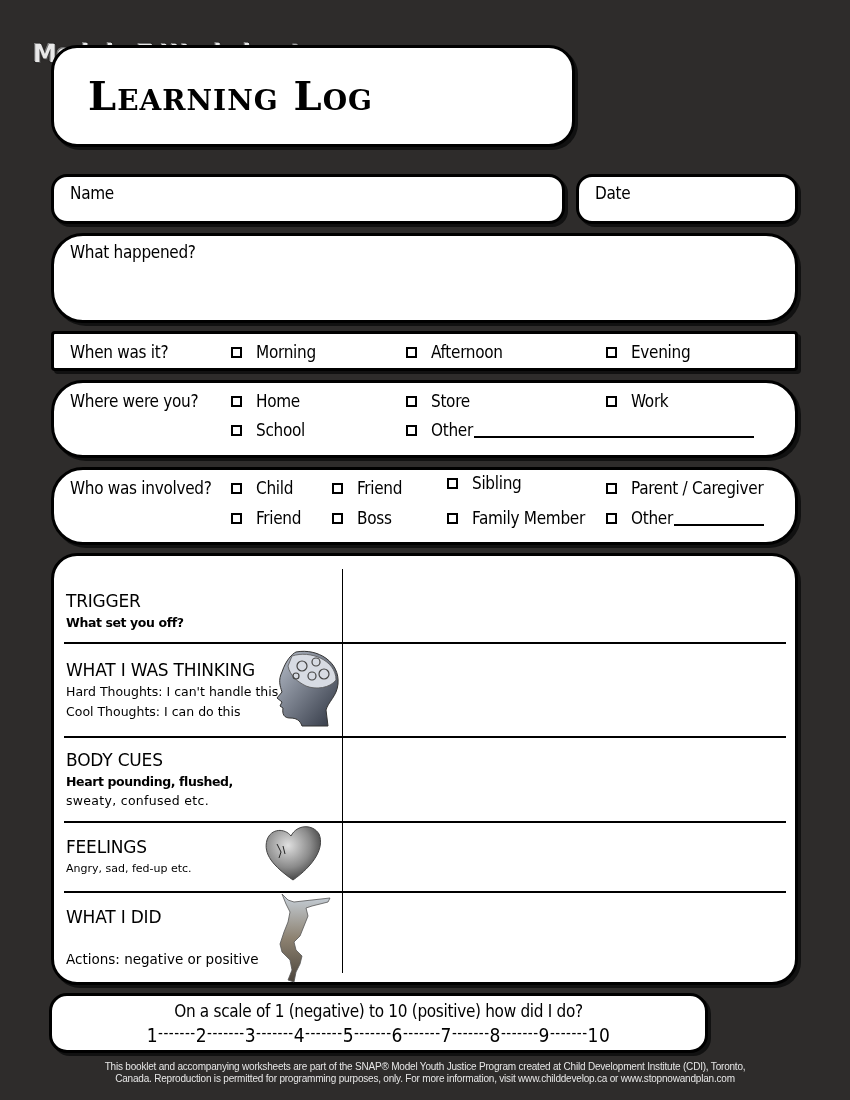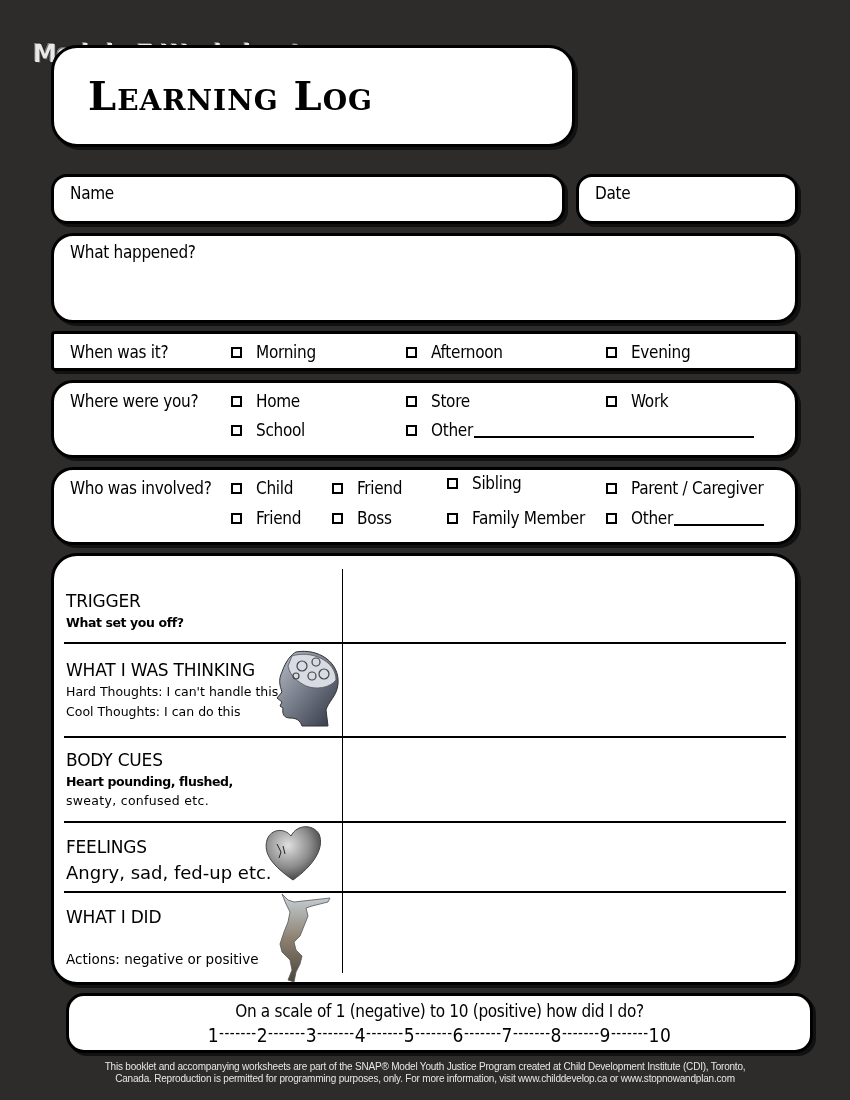--- a/index.html
+++ b/index.html
@@ -10,21 +10,21 @@
   }
   .module-title {
     position: absolute; left: 33px; top: 4px;
     font-family: "DejaVu Sans", sans-serif; font-weight: bold; font-size: 24px;
     color: #e8e8e8; letter-spacing: -0.5px;
     text-shadow: 0 0 2px #000, 1px 1px 0 #555, -1px -1px 0 #999;
     margin-top: 36px;
   }
   .box {
     position: absolute; background: #fff;
-    border: 3px solid #000; border-radius: 22px;
+    border: 3px solid #000; border-radius: 32px;
     box-shadow: 3px 3px 0 #111;
     box-sizing: border-box;
   }
   .title-box { left: 51px; top: 45px; width: 524px; height: 102px; border-radius: 26px; }
   .main-title {
     position: absolute; left: 34px; top: 24px;
     font-family: "DejaVu Serif", serif; font-weight: bold; font-size: 40px;
     letter-spacing: 1px; font-variant: small-caps; color: #000;
   }
   .hand { font-family: "DejaVu Sans", sans-serif; font-size: 17px; font-stretch: condensed; letter-spacing: -0.3px; }
@@ -41,21 +41,21 @@
     margin-right: 14px; box-sizing: border-box; background: #fff; cursor: pointer;
   }
   .blank { display: inline-block; border-bottom: 2px solid #000; height: 14px; margin-left: 1px; }
   .log-box { left: 51px; top: 553px; width: 747px; height: 432px; border-radius: 26px; }
   .vline { position: absolute; left: 288px; top: 13px; width: 1px; height: 404px; background: #000; }
   .hline { position: absolute; left: 10px; width: 722px; height: 1.5px; background: #000; }
   .row-title { position: absolute; left: 12px; font-size: 17px; letter-spacing: -0.2px; }
   .row-sub { position: absolute; left: 12px; font-size: 12.5px; }
   .bold-sub { font-weight: bold; letter-spacing: -0.4px; }
   .write-area { position: absolute; left: 292px; width: 440px; cursor: text; }
-  .scale-box { left: 66px; top: 993px; width: 747px; height: 60px; border-radius: 18px; }
+  .scale-box { left: 49px; top: 993px; width: 659px; height: 60px; border-radius: 18px; }
   .scale-q { position: absolute; left: 0; right: 0; top: 5px; text-align: center; font-size: 17px; }
   .scale-nums {
     position: absolute; left: 0; right: 0; top: 28px; text-align: center;
     font-size: 19px; letter-spacing: 0.5px; display: flex; justify-content: center;
   }
   .scale-nums span.n { cursor: pointer; }
   .scale-nums span.d { font-size: 15px; }
   .footer {
     position: absolute; left: 30px; right: 30px; top: 1061px;
     text-align: center; color: #e6e6e6; font-family: "Liberation Sans", sans-serif;
@@ -190,21 +190,21 @@
   <div class="write-area" style="top:88px; height:92px"></div>
   <div class="hline" style="top:180px"></div>
 
   <div class="row-title" style="top:194px">BODY CUES</div>
   <div class="row-sub bold-sub" style="top:218px">Heart pounding, flushed,</div>
   <div class="row-sub" style="top:237px; letter-spacing:0.3px">sweaty, confused etc.</div>
   <div class="write-area" style="top:182px; height:83px"></div>
   <div class="hline" style="top:265px"></div>
 
   <div class="row-title" style="top:281px">FEELINGS</div>
-  <div class="row-sub" style="top:306px; font-size:18px">Angry, sad, fed-up etc.</div>
+  <div class="row-sub" style="top:306px; font-size:11px">Angry, sad, fed-up etc.</div>
   <svg class="img-icon" style="left:207px; top:266px" width="64" height="62" viewBox="0 0 64 62">
     <defs>
       <radialGradient id="hrt" cx="0.4" cy="0.35" r="0.7">
         <stop offset="0" stop-color="#e0e0e0"></stop>
           <stop offset="0.6" stop-color="#8a8a8a"></stop>
           <stop offset="1" stop-color="#3a3a3a"></stop>
       </radialGradient>
     </defs>
     <path d="M32 58 C12 44 2 32 6 18 C10 6 24 6 30 14 C36 2 52 2 58 12 C64 26 52 44 32 58 Z" fill="url(#hrt)" stroke="#444" stroke-width="1"></path>
     <path d="M16 22 L20 30 L18 36 M22 24 L24 32" stroke="#222" stroke-width="1" fill="none"></path>

